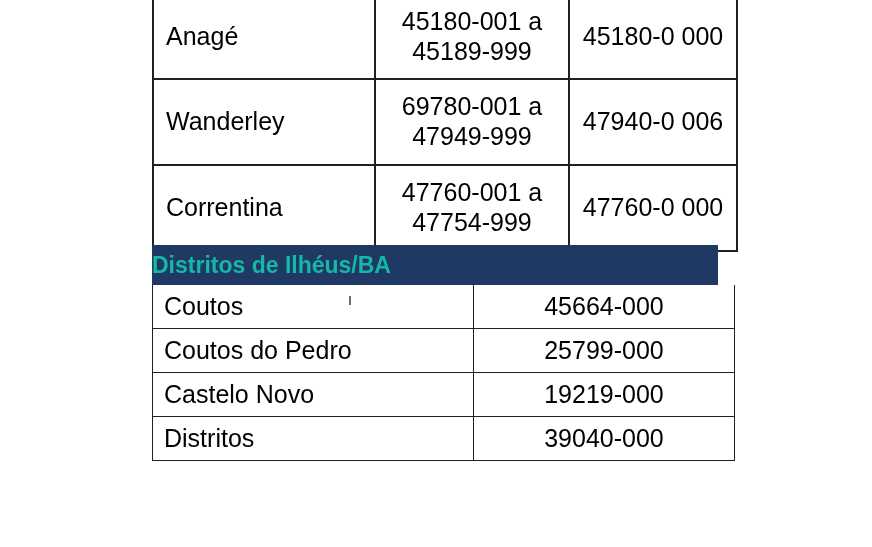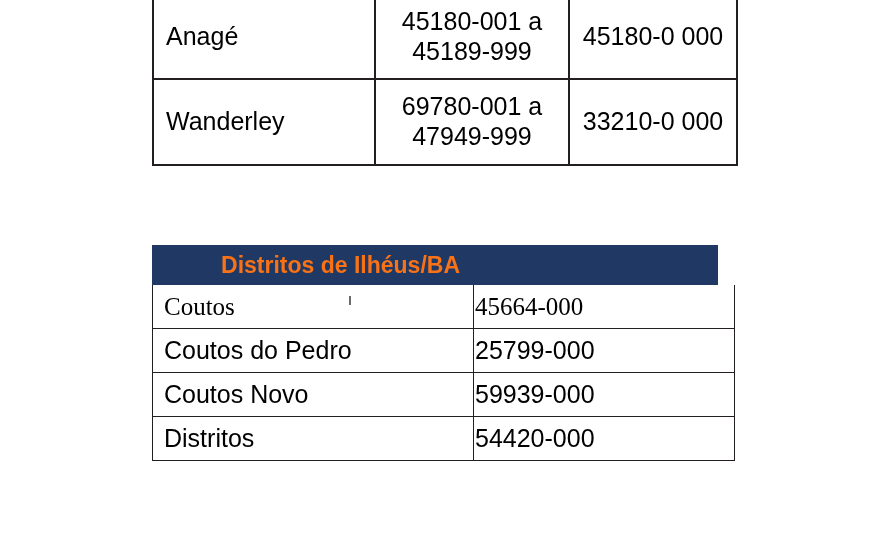--- a/index.html
+++ b/index.html
@@ -58,24 +58,24 @@
     position: absolute;
     left: 152px;
     top: 245px;
     width: 566px;
     height: 40px;
     background: #1f3864;
     display: flex;
     align-items: center;
   }
   .dist-header .h-cell {
-    color: #f97316;
+    color: #14b8a6;
     font-size: 23px;
     font-weight: bold;
-    text-align: right;
+    text-align: left;
   }
   .dist-header .h-left { width: 308px; }
   .dist-header .h-right { width: 258px; }
 
   
   .dist-table {
     position: absolute;
     left: 152px;
     top: 285px;
     width: 566px;
@@ -90,22 +90,23 @@
     line-height: 1.1;
     vertical-align: middle;
   }
   .dist-table td.d-name {
     width: 308px;
     padding-left: 11px;
     text-align: left;
   }
   .dist-table td.d-cep {
     width: 258px;
+    text-align: center;
   }
-  .dist-table tr:first-child td { border-top: none; font-family: Liberation Serif, serif; }
+  .dist-table tr:first-child td { border-top: none; }
 
   
   .speck {
     position: absolute;
     left: 349px;
     top: 296px;
     width: 2px;
     height: 9px;
     background: #6b6b6b;
   }
@@ -118,21 +119,26 @@
   <table class="top-table">
     <tbody>
       <tr class="r0">
         <td class="col-name">Anagé</td>
         <td class="col-range">45180-001 a 45189-999</td>
         <td class="col-cep">45180-0 000</td>
       </tr>
       <tr>
         <td class="col-name">Wanderley</td>
         <td class="col-range">69780-001 a 47949-999</td>
-        <td class="col-cep">33210-0 000</td>
+        <td class="col-cep">47940-0 006</td>
+      </tr>
+      <tr>
+        <td class="col-name">Correntina</td>
+        <td class="col-range">47760-001 a 47754-999</td>
+        <td class="col-cep">47760-0 000</td>
       </tr>
     </tbody>
   </table>
 
   <div class="dist-header">
     <div class="h-cell h-left">Distritos de Ilhéus/BA</div>
   </div>
 
   <span class="speck"></span>
 
@@ -140,24 +146,24 @@
     <tbody>
       <tr>
         <td class="d-name">Coutos</td>
         <td class="d-cep">45664-000</td>
       </tr>
       <tr>
         <td class="d-name">Coutos do Pedro</td>
         <td class="d-cep">25799-000</td>
       </tr>
       <tr>
-        <td class="d-name">Coutos Novo</td>
-        <td class="d-cep">59939-000</td>
+        <td class="d-name">Castelo Novo</td>
+        <td class="d-cep">19219-000</td>
       </tr>
       <tr>
         <td class="d-name">Distritos</td>
-        <td class="d-cep">54420-000</td>
+        <td class="d-cep">39040-000</td>
       </tr>
 
     </tbody>
   </table>
 
 </div>
 
 </body></html>

